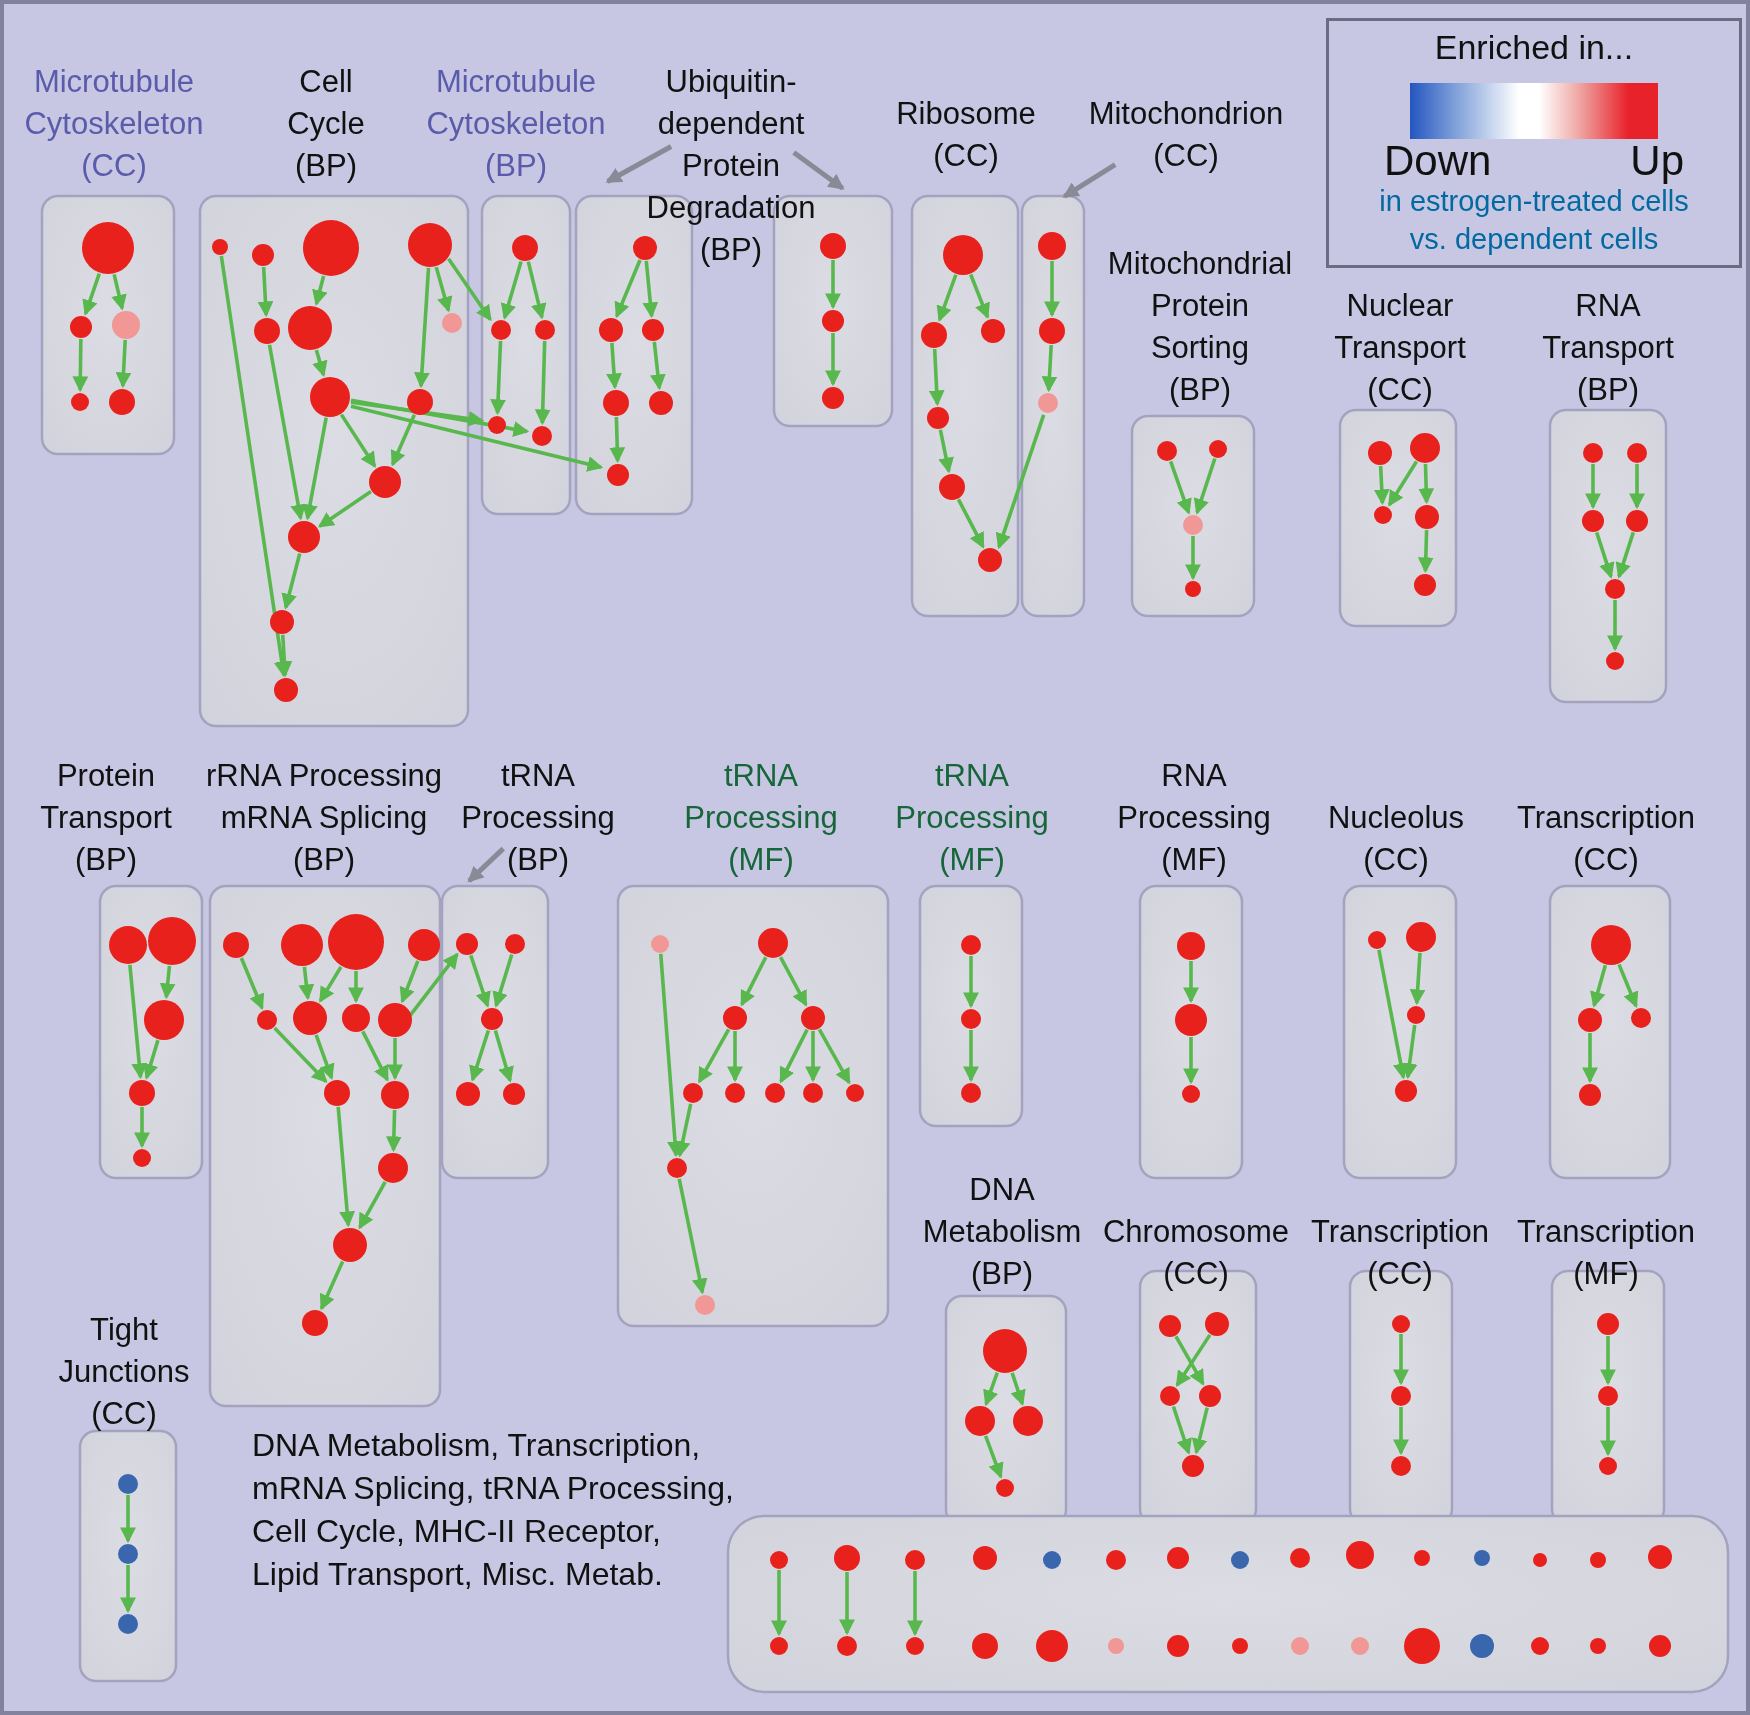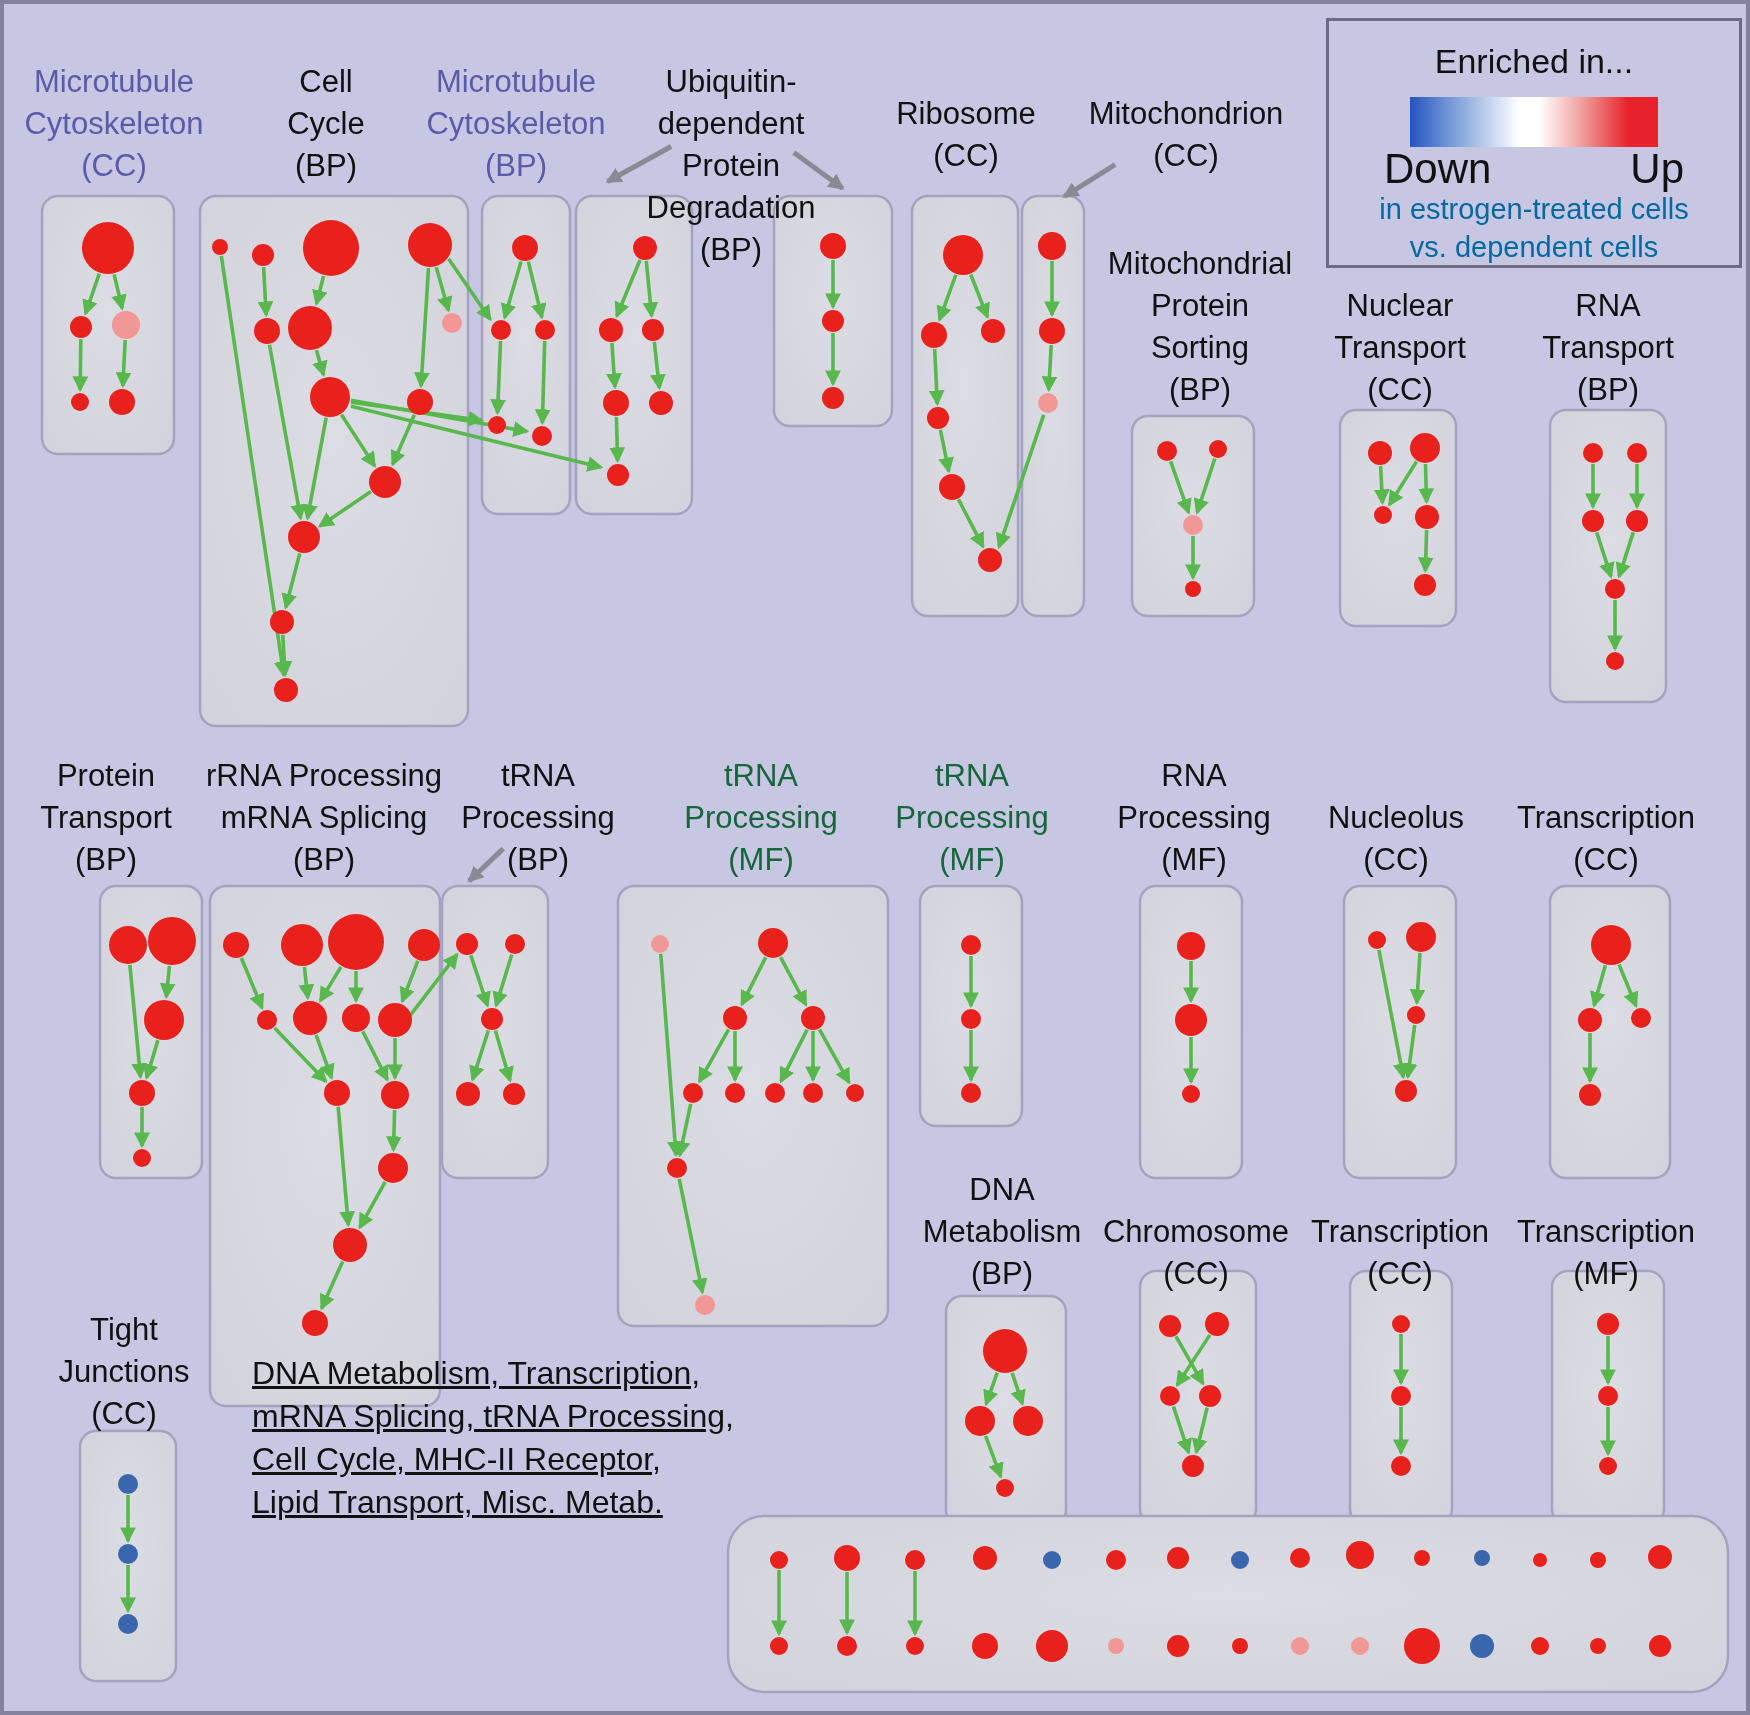--- a/index.html
+++ b/index.html
@@ -13,21 +13,21 @@
   }
   #diagram { position:absolute; left:0; top:0; }
   #diagram text { font-family:"Liberation Sans","DejaVu Sans",sans-serif; }
   .cluster-label { font-size:31px; }
   .edge { fill:none; }
   .legend {
     position:absolute; left:1322px; top:14px;
     width:416px; height:250px;
     border:3px solid transparent;
     display:flex; flex-direction:column; align-items:center;
-    padding-top:20px;
+    padding-top:6px;
   }
   .legend-title { font-size:34px; color:#111; line-height:40px; }
   .legend-bar { width:248px; height:56px; margin-top:16px; }
   .legend-downup {
     width:300px; display:flex; justify-content:space-between;
     font-size:42px; color:#111; line-height:40px; margin-top:2px;
   }
   .legend-sub { font-size:29px; color:#0369a1; line-height:36px; margin-top:2px; }
   .misc-note { position:absolute; font-size:32px; color:#111; line-height:43px; }
 </style>
@@ -374,19 +374,19 @@
     <div class="legend-title">Enriched in...</div>
     <div class="legend-bar" style="background: linear-gradient(to right, rgb(36, 86, 192) 0%, rgb(126, 159, 217) 18%, rgb(255, 255, 255) 44%, rgb(255, 255, 255) 52%, rgb(239, 168, 165) 68%, rgb(232, 34, 43) 88%, rgb(232, 34, 43) 100%);"></div>
     <div class="legend-downup">
       <span>Down</span>
       <span>Up</span>
     </div>
     <div class="legend-sub">in estrogen-treated cells</div>
     <div class="legend-sub">vs. dependent cells</div>
   </div>
 
-  <div class="misc-note" style="left: 248px; top: 1348px; text-decoration: underline;">
+  <div class="misc-note" style="left: 248px; top: 1420px;">
       <div>DNA Metabolism, Transcription,</div>
       <div>mRNA Splicing, tRNA Processing,</div>
       <div>Cell Cycle, MHC-II Receptor,</div>
       <div>Lipid Transport, Misc. Metab.</div>
     </div>
 </div>
 
 </body></html>

